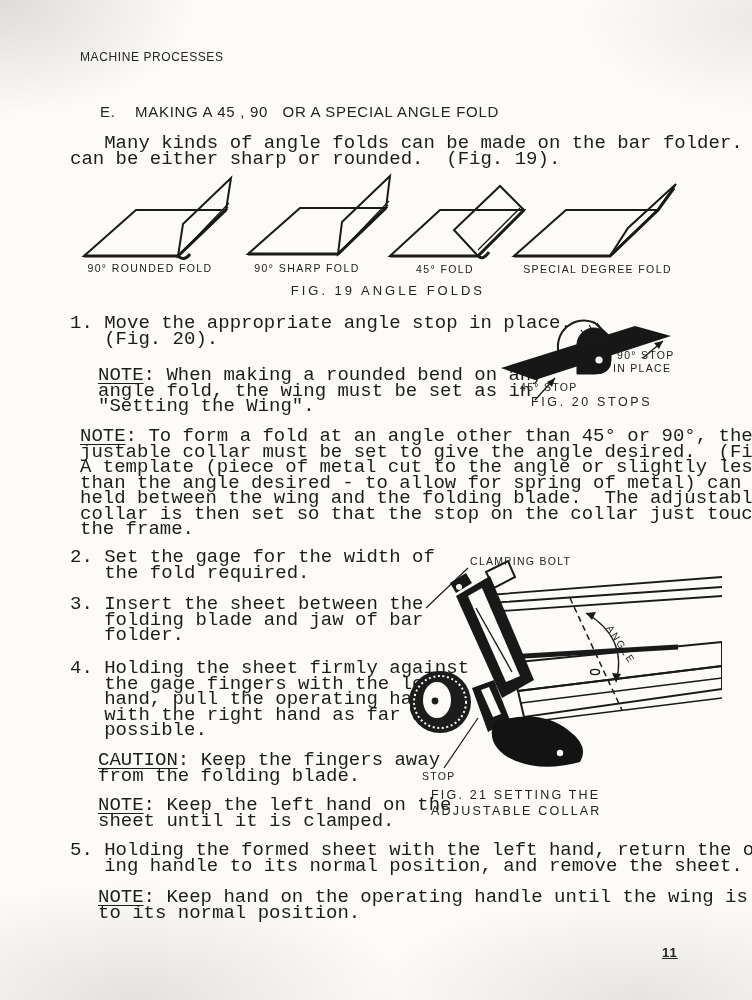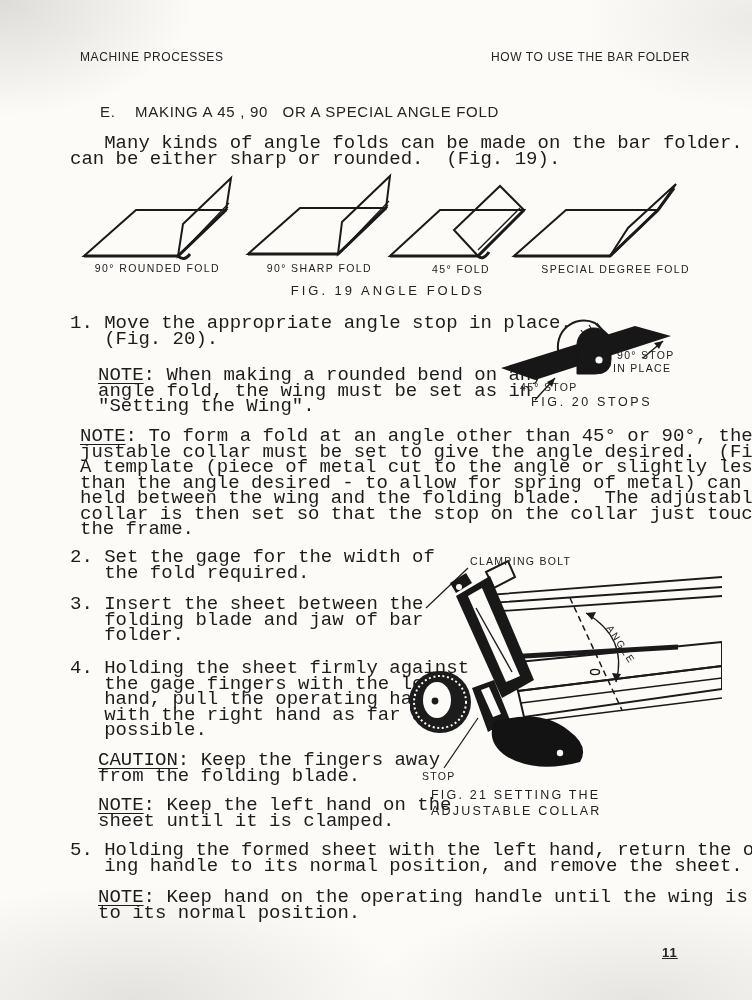--- a/index.html
+++ b/index.html
@@ -17,21 +17,21 @@
   .mono{
     font-family:"Liberation Mono","DejaVu Sans Mono",monospace;
     font-size:19px;line-height:15.5px;white-space:pre;color:#1c1c1c;
   }
   .sans{font-family:"Liberation Sans","DejaVu Sans",sans-serif;color:#242424;}
   .hdr{font-size:12px;letter-spacing:0.6px;white-space:pre;}
   .heading{font-size:15px;letter-spacing:0.7px;white-space:pre;}
   .nlabel{text-decoration:underline;text-underline-offset:3px;}
   .figlabel{
     font-family:"Liberation Sans","DejaVu Sans",sans-serif;
-    font-size:10.5px;letter-spacing:1.4px;color:#222;text-align:right;white-space:pre;
+    font-size:10.5px;letter-spacing:1.4px;color:#222;text-align:center;white-space:pre;
   }
   .figcaption{
     font-family:"Liberation Sans","DejaVu Sans",sans-serif;
     font-size:13px;letter-spacing:3px;color:#222;text-align:right;white-space:pre-line;
   }
   .figcaption21{
     font-family:Liberation Sans, sans-serif;
     font-size:12.5px;letter-spacing:2.2px;color:#222;white-space:pre-line;line-height:16px;
   }
   .pagenum{font-size:13px;font-weight:bold;letter-spacing:1px;text-decoration:underline;}
@@ -41,21 +41,20 @@
   .svgcap{font-size:12.5px;letter-spacing:2.6px;}
   .angletext{font-size:10px;letter-spacing:2px;}
   .ln{stroke:#1a1a1a;fill:none;}
 </style>
 </head>
 <body>
 
 <div class="page">
 
   <div class="abs sans hdr" style="left:80px;top:50px">MACHINE PROCESSES</div>
-  <div class="abs sans hdr" style="right:62px;top:50px">HOW TO USE THE BAR FOLDER</div>
 
   <div class="abs sans heading" style="left:100px;top:103px">E.    MAKING A 45 , 90   OR A SPECIAL ANGLE FOLD</div>
 
   <div class="abs mono" style="left:70px;top:136px">   Many kinds of angle folds can be made on the bar folder.  These
 can be either sharp or rounded.  (Fig. 19).</div>
 
   <div>
 
     <svg class="abs" style="left:78px;top:174px" width="160" height="88" viewBox="0 0 160 88">
       <path class="ln" stroke-width="2" d="M6,82 L58,36 L148,36 L100,82 Z" fill="#fcfbf8"></path>

